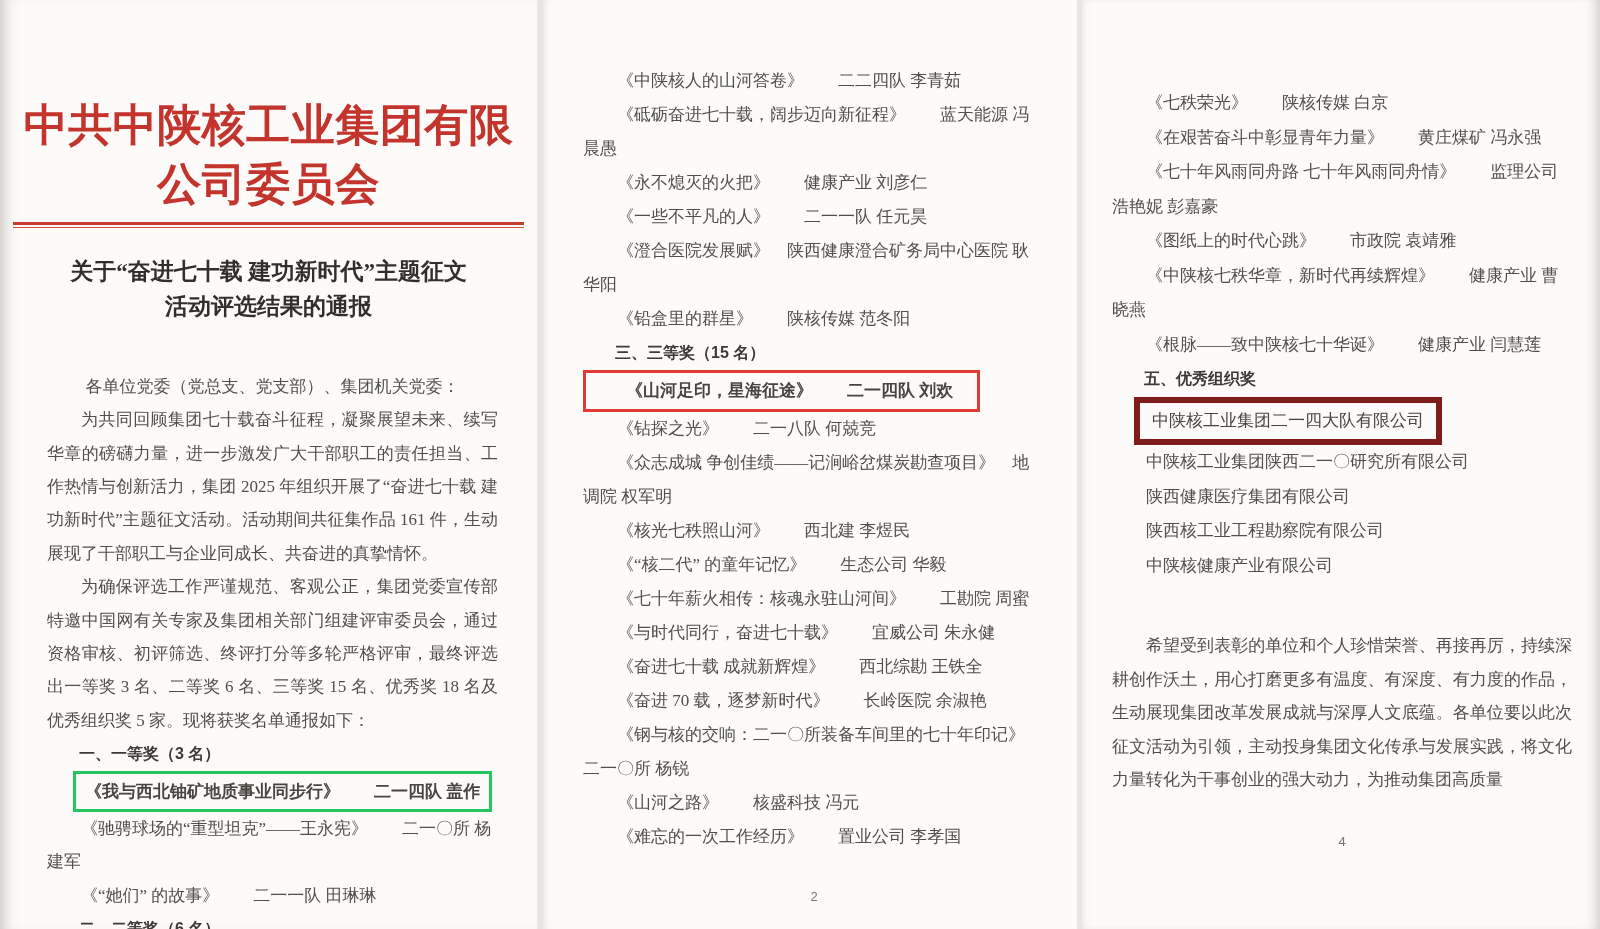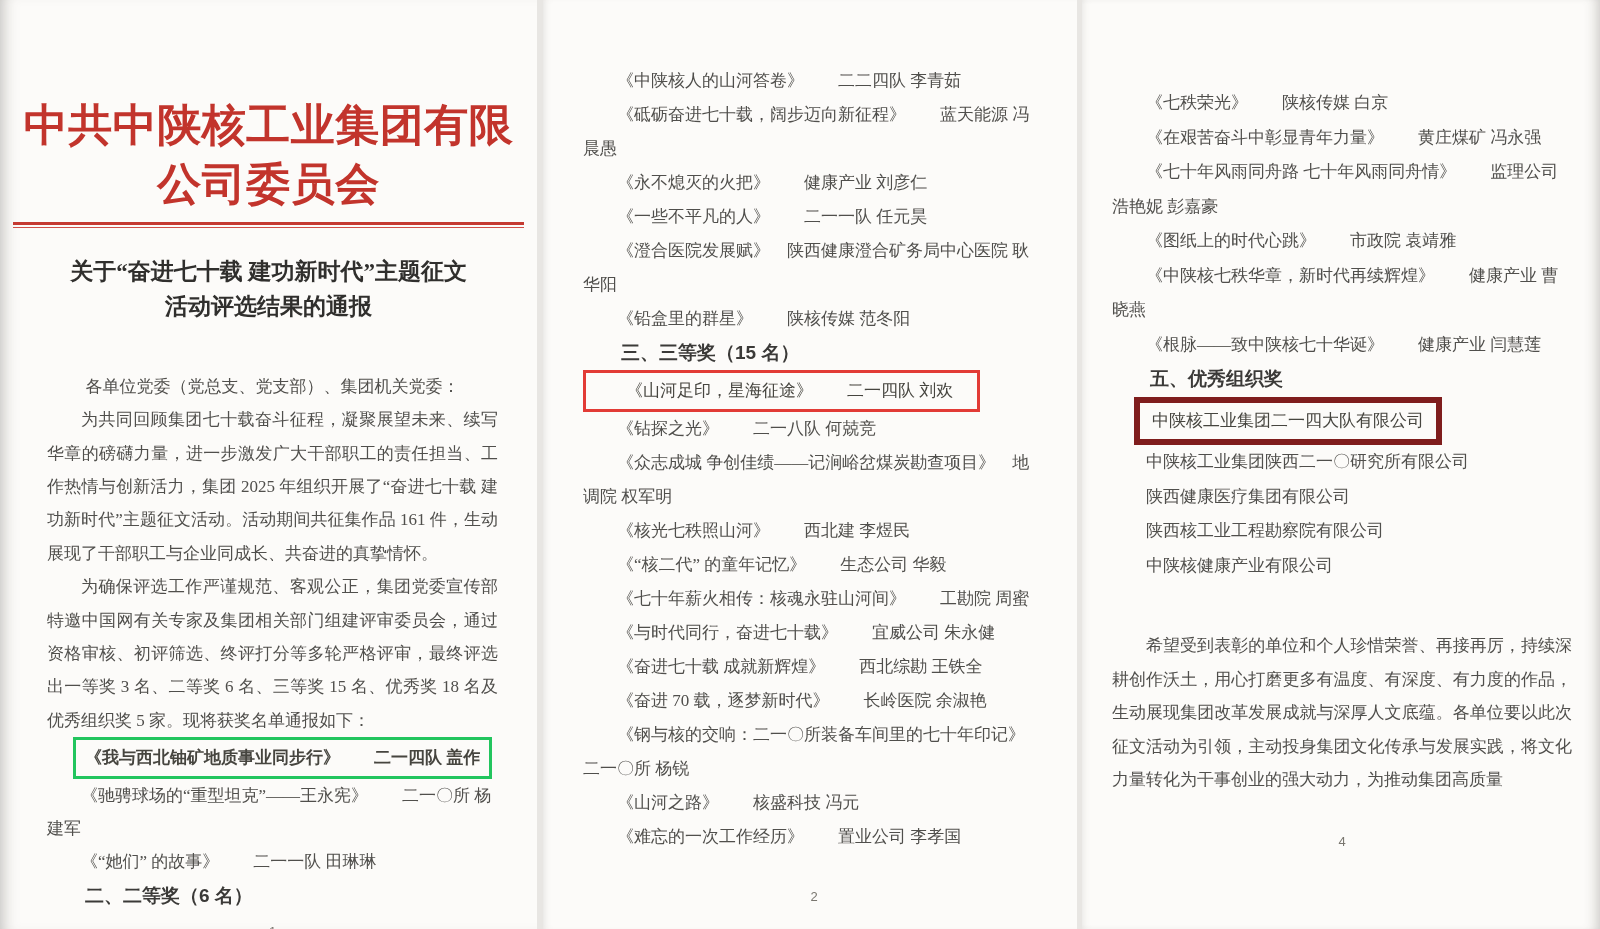--- a/index.html
+++ b/index.html
@@ -33,34 +33,34 @@
 
   .b1 { margin:46px 26px 0 34px; font-size:17px; line-height:33.4px; }
   .b2 { margin-top:64px;  font-size:17px; line-height:34px; }
   .b3 { margin-top:86px;  font-size:17px; line-height:34.5px; }
 
   p { margin:0; }
   .sal  { text-align:center; }
   .para { text-indent:2em; text-align:justify; }
   .heading {
     font-family:"Liberation Sans","DejaVu Sans",sans-serif;
-    font-weight:bold; color:#3b3a38; text-indent:2em; font-size:19px;
+    font-weight:bold; color:#3b3a38; text-indent:2em; font-size:16px;
   }
   .entry { text-indent:2em; }
   .org   { text-indent:2em; }
 
   .boxed1 {
     width:max-content; max-width:96%; margin-left:26px;
     border:3px solid #22c55e; padding:1px 9px; text-indent:0;
     font-weight:bold; color:#46453f;
   }
   .boxed2 {
     width:max-content; max-width:100%;
     border:3px solid #e23b36; padding:1px 24px 1px 40px; text-indent:0;
-    font-weight:normal; color:#46453f;
+    font-weight:bold; color:#46453f;
   }
   .boxed3 {
     width:max-content; max-width:96%; margin-left:22px;
     border:6px solid #7f1d1d; padding:1px 12px; text-indent:0;
     color:#46453f;
   }
 
   .closing { margin-top:46px; line-height:33.5px; }
 
   .pnum {
@@ -81,20 +81,21 @@
     <div class="rule"></div>
     <div class="rule2"></div>
     <h2 class="doc-title">
       <span>关于“奋进七十载 建功新时代”主题征文</span><br>
       <span>活动评选结果的通报</span>
     </h2>
     <div class="b1">
       <p class="sal">各单位党委（党总支、党支部）、集团机关党委：</p>
       <p class="para">为共同回顾集团七十载奋斗征程，凝聚展望未来、续写华章的磅礴力量，进一步激发广大干部职工的责任担当、工作热情与创新活力，集团 2025 年组织开展了“奋进七十载 建功新时代”主题征文活动。活动期间共征集作品 161 件，生动展现了干部职工与企业同成长、共奋进的真挚情怀。</p>
       <p class="para">为确保评选工作严谨规范、客观公正，集团党委宣传部特邀中国网有关专家及集团相关部门组建评审委员会，通过资格审核、初评筛选、终评打分等多轮严格评审，最终评选出一等奖 3 名、二等奖 6 名、三等奖 15 名、优秀奖 18 名及优秀组织奖 5 家。现将获奖名单通报如下：</p>
+      <p class="heading">一、一等奖（3 名）</p>
       <div class="boxed1">《我与西北铀矿地质事业同步行》　　二一四队 盖作</div>
       <div>
           <div class="entry">《驰骋球场的“重型坦克”——王永宪》　　二一〇所 杨建军</div>
           <div class="entry">《“她们” 的故事》　　二一一队 田琳琳</div>
         </div>
       <p class="heading">二、二等奖（6 名）</p>
       <div class="pnum">1</div>
     </div>
   </section>
 

